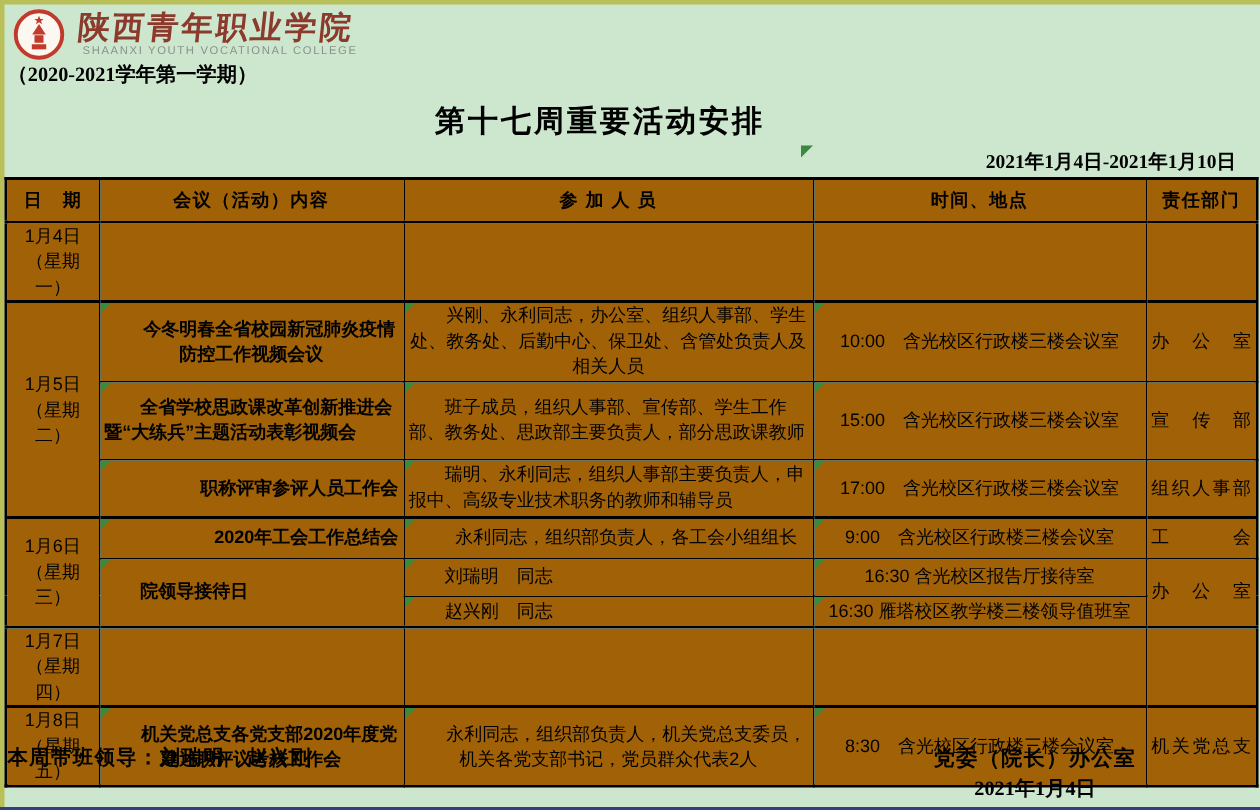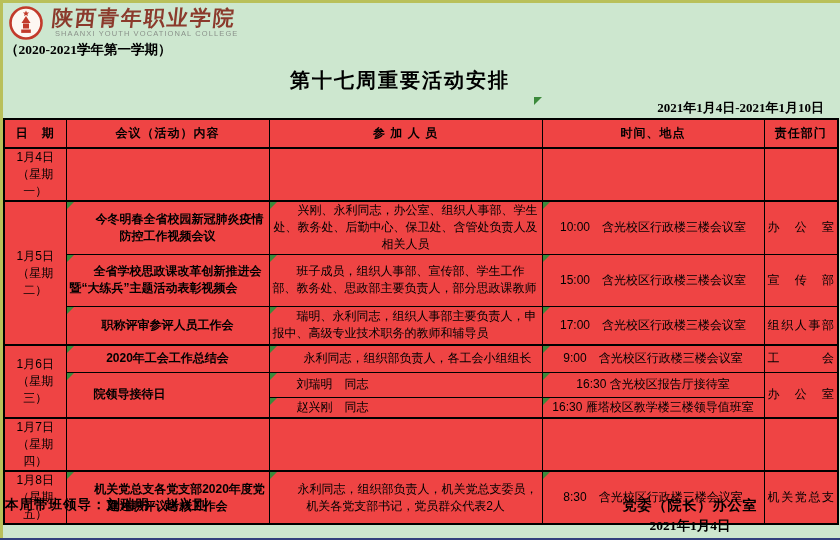--- a/index.html
+++ b/index.html
@@ -34,29 +34,29 @@
     font-family:"Liberation Serif",serif;white-space:nowrap;
   }
 
   
   table.schedule{
     position:absolute;left:3px;top:118px;width:834px;
     border-collapse:collapse;table-layout:fixed;
     border:2px solid #000;
   }
   table.schedule td{
-    border:1px solid #000;background:#ef4444;position:relative;
+    border:1px solid #000;background:#a16207;position:relative;
     padding:0 3px;vertical-align:middle;font-size:12px;line-height:17px;
     overflow:hidden;
   }
   tr.group-start > td{border-top-width:2px;text-align:center;}
   td.date{text-align:center;font-size:12.5px;line-height:15px;padding:0 1px;}
   td.head{text-align:center;font-weight:bold;font-size:13.5px;letter-spacing:1px;}
   td.content{font-weight:bold;font-size:12.5px;text-align:left;text-indent:2em;line-height:16px;}
-  td.content.center{text-indent:0;text-align:center;}
+  td.content.center{text-indent:0;text-align:right;}
   td.part{text-align:left;text-indent:2em;line-height:17px;}
   td.time{text-align:center;white-space:nowrap;}
   td.dept{text-align:justify;text-align-last:justify;padding:0 7px;font-size:12.5px;}
   .tri{
     position:absolute;top:0;left:0;width:0;height:0;display:block;
     border-top:7px solid #3b8a3b;border-right:7px solid transparent;
   }
   .title-tri{
     position:absolute;left:534px;top:97px;width:0;height:0;
     border-top:8px solid #3b8a3b;border-right:8px solid transparent;

